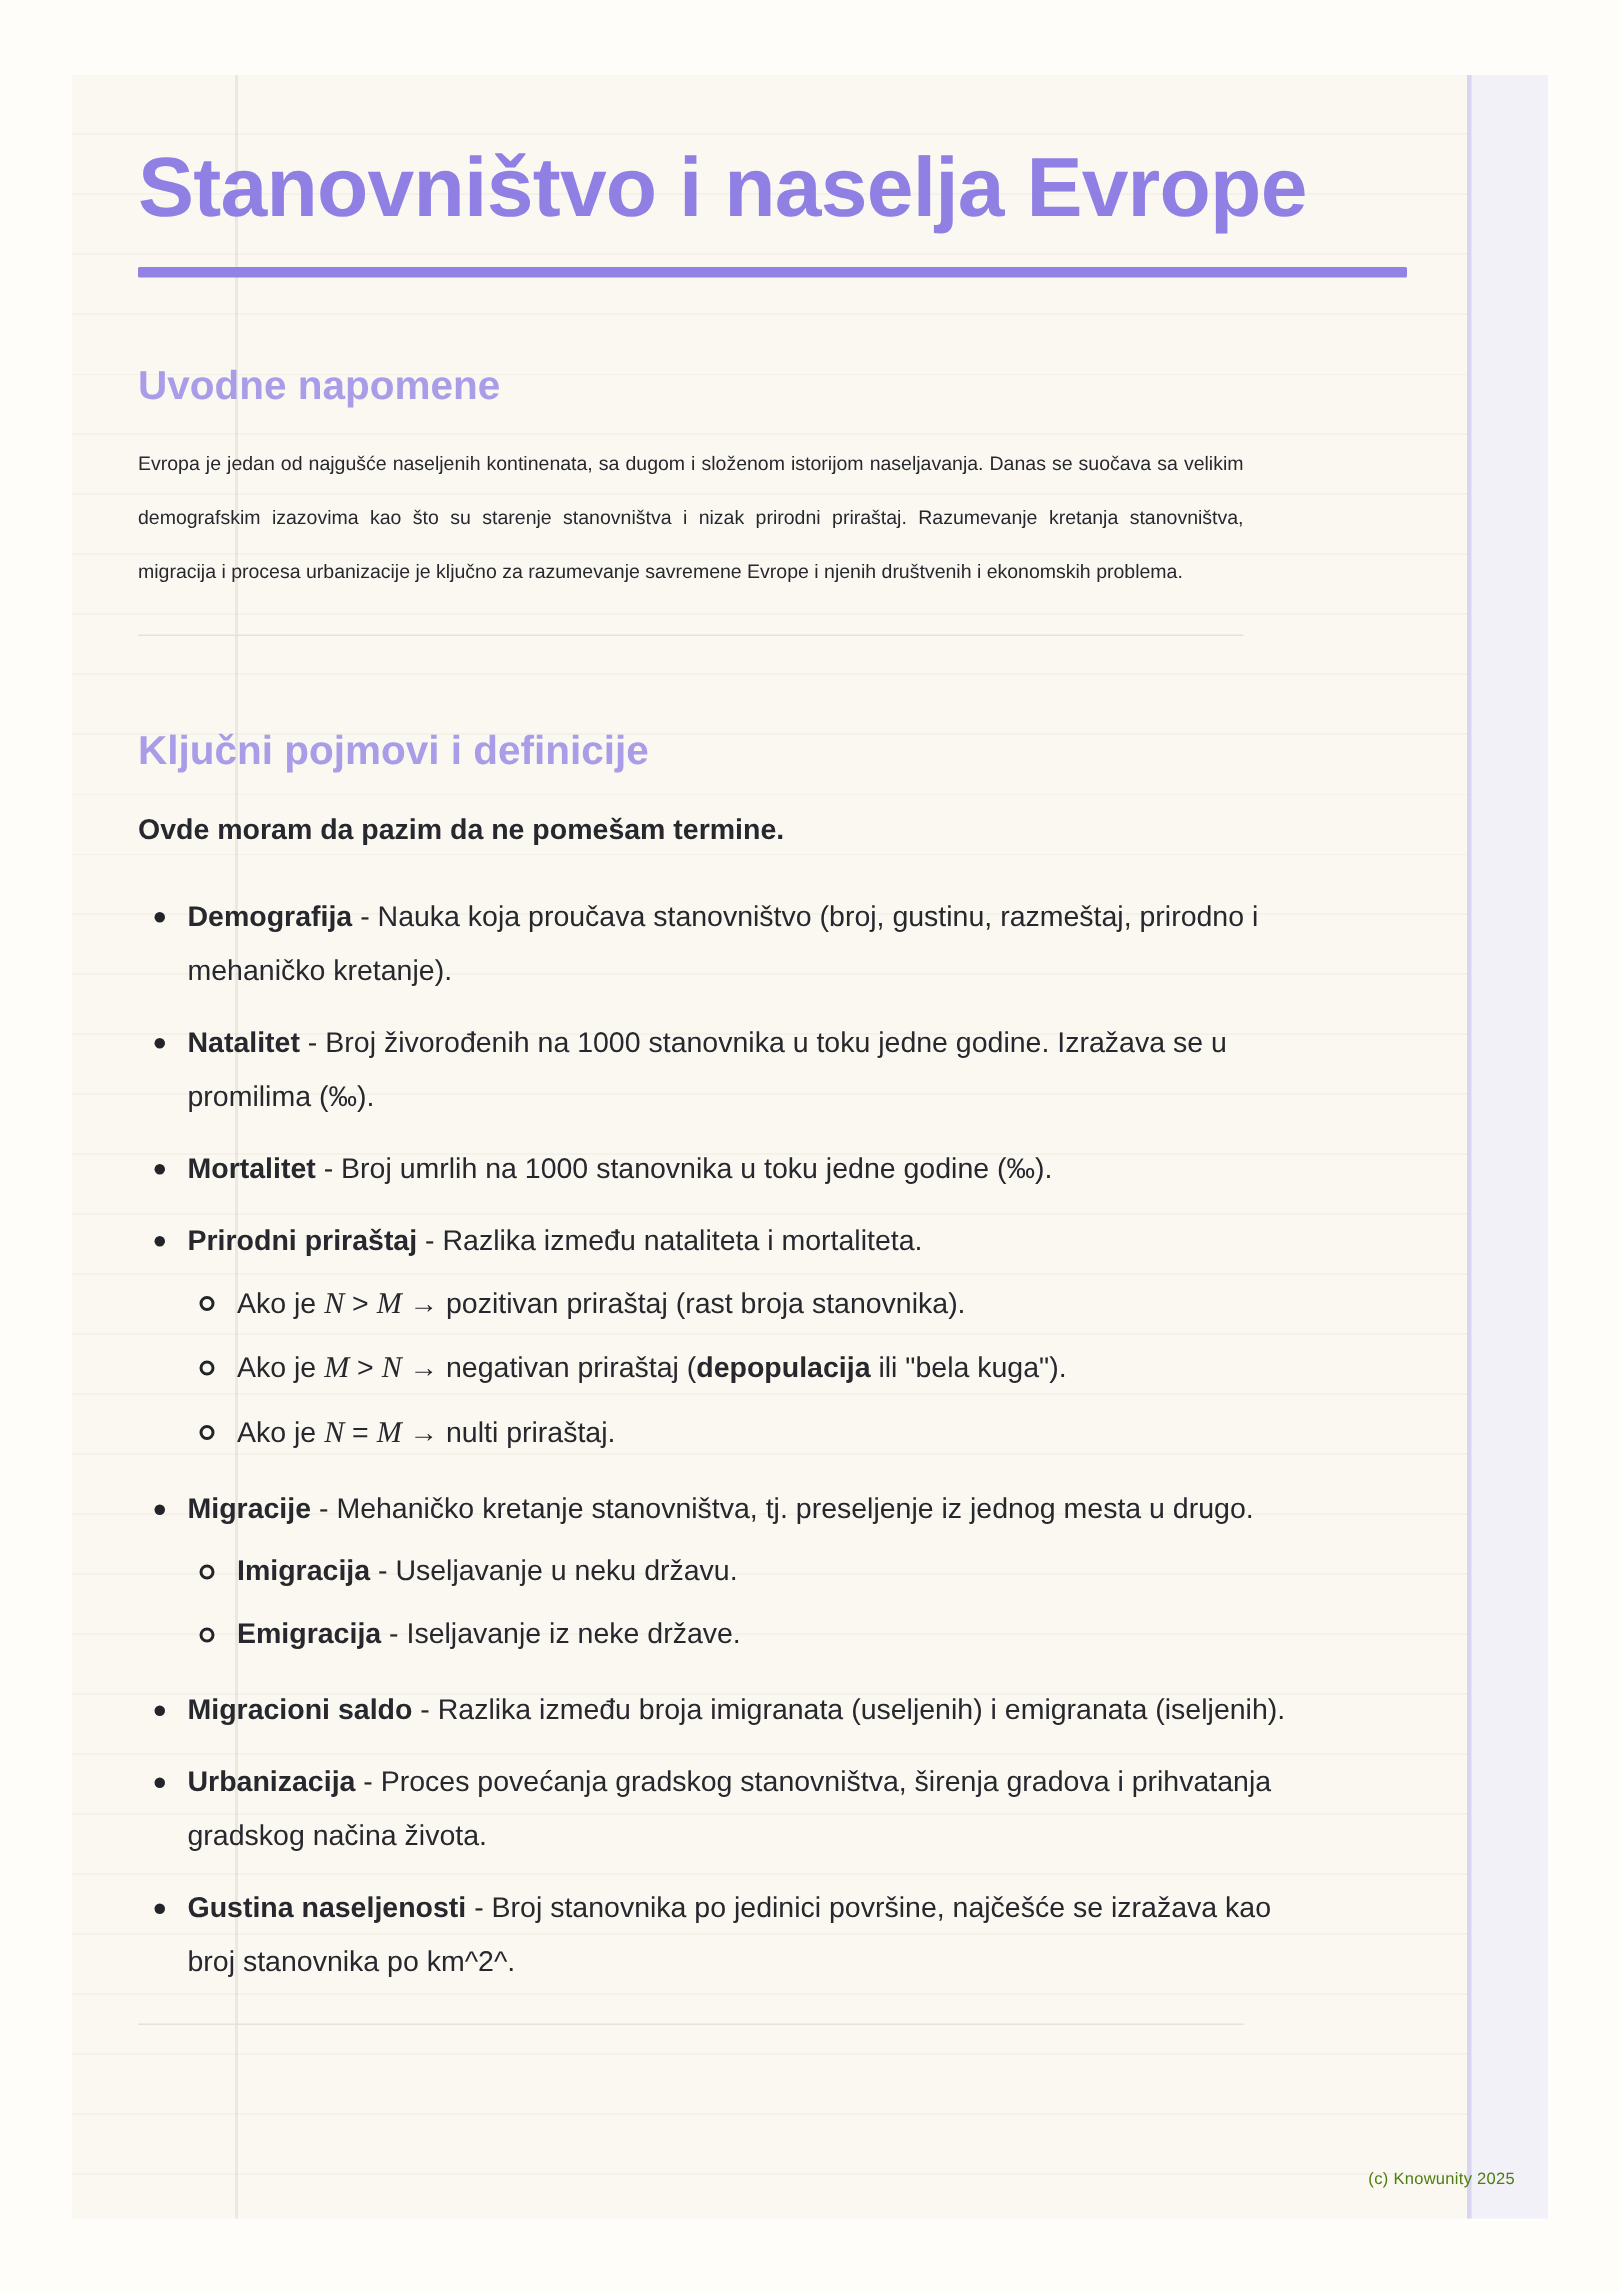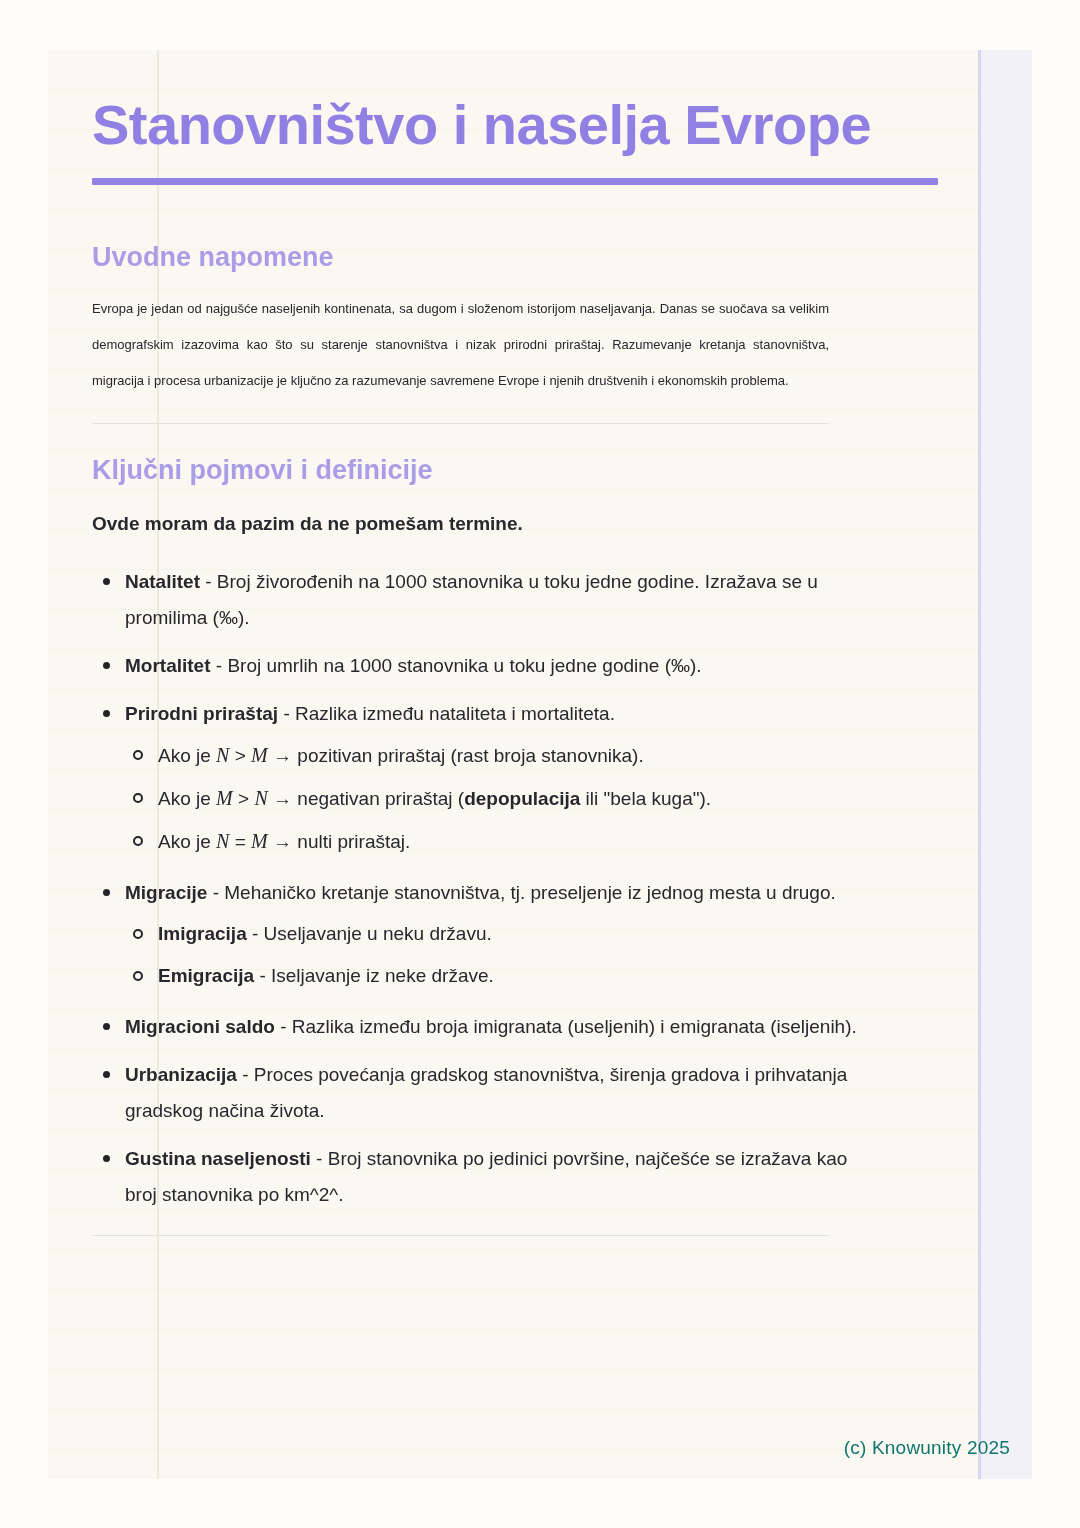--- a/index.html
+++ b/index.html
@@ -23,21 +23,21 @@
   }
   .content{position:absolute;left:44px;top:0;width:846px;}
   h1.page-title{
     margin:48px 0 0;font-size:56px;line-height:54px;font-weight:800;
     color:#9080e4;letter-spacing:-0.5px;white-space:nowrap;
   }
   .title-rule{margin-top:26px;height:7px;width:100%;background:#9282e6;border-radius:1px;}
   h2.section-heading{
     margin:56px 0 0;font-size:27px;line-height:32px;font-weight:700;color:#a99de8;
   }
-  h2.section-heading.second{margin-top:30px;}
+  h2.section-heading.second{margin-top:60px;}
   p.intro{
     margin:18px 0 0;width:737px;font-size:13px;line-height:36px;
     text-align:justify;
   }
   hr.divider{
     margin:24px 0 0;border:none;border-top:1px solid #e4e2db;width:737px;height:0;
   }
   hr.divider.bottom{margin-top:22px;}
   p.note{margin:24px 0 0;font-size:19px;line-height:28px;font-weight:bold;}
   ul.terms{margin:26px 0 0;padding:0 0 0 33px;list-style:none;width:748px;}
@@ -49,21 +49,21 @@
   }
   ul.sub{list-style:none;margin:2px 0 4px;padding:0 0 0 33px;}
   ul.sub>li{position:relative;line-height:42px;}
   ul.sub>li::before{
     content:"";position:absolute;left:-25px;top:16px;width:10px;height:10px;
     border-radius:50%;border:2px solid #23232a;background:transparent;box-sizing:border-box;
   }
   .b{font-weight:700;}
   .m{font-family:"Liberation Serif",serif;font-style:italic;font-size:20px;}
   .footer{
-    position:absolute;right:22px;bottom:20px;font-size:19px;color:#0f766e;
+    position:absolute;right:22px;bottom:20px;font-size:11px;color:#4d7c0f;
     letter-spacing:0.2px;z-index:2;margin-left:40px;
   }
 </style>
 </head>
 <body>
 
 <div class="sheet">
   <div class="sheet-main">
     <div class="content">
       <h1 class="page-title">Stanovništvo i naselja Evrope</h1>
@@ -71,20 +71,21 @@
 
       <h2 class="section-heading">Uvodne napomene</h2>
       <p class="intro">Evropa je jedan od najgušće naseljenih kontinenata, sa dugom i složenom istorijom naseljavanja. Danas se suočava sa velikim demografskim izazovima kao što su starenje stanovništva i nizak prirodni priraštaj. Razumevanje kretanja stanovništva, migracija i procesa urbanizacije je ključno za razumevanje savremene Evrope i njenih društvenih i ekonomskih problema.</p>
 
       <hr class="divider">
 
       <h2 class="section-heading second">Ključni pojmovi i definicije</h2>
       <p class="note">Ovde moram da pazim da ne pomešam termine.</p>
 
       <ul class="terms" id="terms-list">
+          <li><span class="b">Demografija</span><span> - Nauka koja proučava stanovništvo (broj, gustinu, razmeštaj, prirodno i mehaničko kretanje).</span></li>
           <li><span class="b">Natalitet</span><span> - Broj živorođenih na 1000 stanovnika u toku jedne godine. Izražava se u promilima (‰).</span></li>
           <li><span class="b">Mortalitet</span><span> - Broj umrlih na 1000 stanovnika u toku jedne godine (‰).</span></li>
           <li><span class="b">Prirodni priraštaj</span><span> - Razlika između nataliteta i mortaliteta.</span><ul class="sub">
               <li><span>Ako je </span><span class="m">N</span><span> &gt; </span><span class="m">M</span><span> → pozitivan priraštaj (rast broja stanovnika).</span></li>
               <li><span>Ako je </span><span class="m">M</span><span> &gt; </span><span class="m">N</span><span> → negativan priraštaj (</span><span class="b">depopulacija</span><span> ili "bela kuga").</span></li>
               <li><span>Ako je </span><span class="m">N</span><span> = </span><span class="m">M</span><span> → nulti priraštaj.</span></li>
             </ul></li>
           <li><span class="b">Migracije</span><span> - Mehaničko kretanje stanovništva, tj. preseljenje iz jednog mesta u drugo.</span><ul class="sub">
               <li><span class="b">Imigracija</span><span> - Useljavanje u neku državu.</span></li>
               <li><span class="b">Emigracija</span><span> - Iseljavanje iz neke države.</span></li>

